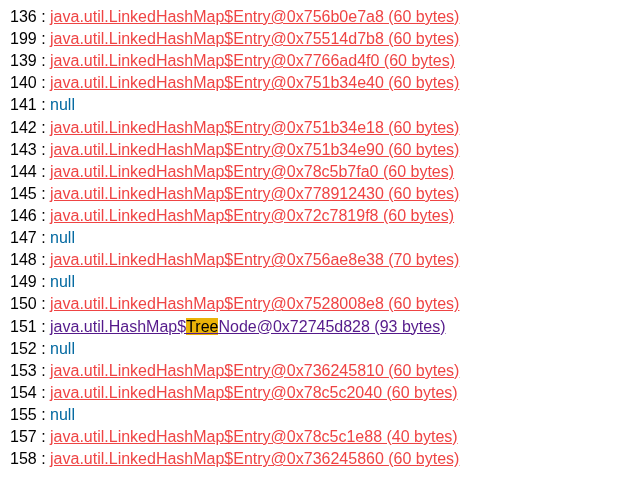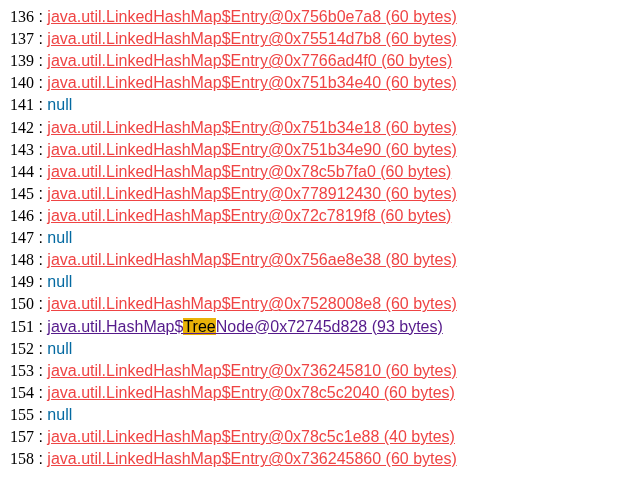--- a/index.html
+++ b/index.html
@@ -10,21 +10,20 @@
       line-height: 1.32;
       color: #000;
       background: #fff;
     }
     .entry-row {
       margin-bottom: 1px;
     }
     .index {
       color: #000;
       display: inline;
-      font-family: Liberation Serif, serif;
     }
     .separator {
       color: #000;
       display: inline;
     }
     a.entry-link {
       color: #ef4444;
       text-decoration: underline;
     }
     a.entry-link.visited {
@@ -38,31 +37,31 @@
       color: #000;
       text-decoration: underline;
       text-decoration-color: #551A8B;
     }
   </style>
 </head>
 <body>
 
 <div id="rows">
     <div class="entry-row"><span class="index">136</span><span class="separator"> : </span><a class="entry-link" href="#">java.util.LinkedHashMap$Entry@0x756b0e7a8  (60 bytes)</a></div>
-    <div class="entry-row"><span class="index">137</span><span class="separator"> : </span><a class="entry-link" href="#">java.util.LinkedHashMap$Entry@0x75514d7b8  (60 bytes)</a></div>
+    <div class="entry-row"><span class="index">199</span><span class="separator"> : </span><a class="entry-link" href="#">java.util.LinkedHashMap$Entry@0x75514d7b8  (60 bytes)</a></div>
     <div class="entry-row"><span class="index">139</span><span class="separator"> : </span><a class="entry-link" href="#">java.util.LinkedHashMap$Entry@0x7766ad4f0  (60 bytes)</a></div>
     <div class="entry-row"><span class="index">140</span><span class="separator"> : </span><a class="entry-link" href="#">java.util.LinkedHashMap$Entry@0x751b34e40  (60 bytes)</a></div>
     <div class="entry-row"><span class="index">141</span><span class="separator"> : </span><span class="null-value">null</span></div>
     <div class="entry-row"><span class="index">142</span><span class="separator"> : </span><a class="entry-link" href="#">java.util.LinkedHashMap$Entry@0x751b34e18  (60 bytes)</a></div>
     <div class="entry-row"><span class="index">143</span><span class="separator"> : </span><a class="entry-link" href="#">java.util.LinkedHashMap$Entry@0x751b34e90  (60 bytes)</a></div>
     <div class="entry-row"><span class="index">144</span><span class="separator"> : </span><a class="entry-link" href="#">java.util.LinkedHashMap$Entry@0x78c5b7fa0  (60 bytes)</a></div>
     <div class="entry-row"><span class="index">145</span><span class="separator"> : </span><a class="entry-link" href="#">java.util.LinkedHashMap$Entry@0x778912430  (60 bytes)</a></div>
     <div class="entry-row"><span class="index">146</span><span class="separator"> : </span><a class="entry-link" href="#">java.util.LinkedHashMap$Entry@0x72c7819f8  (60 bytes)</a></div>
     <div class="entry-row"><span class="index">147</span><span class="separator"> : </span><span class="null-value">null</span></div>
-    <div class="entry-row"><span class="index">148</span><span class="separator"> : </span><a class="entry-link" href="#">java.util.LinkedHashMap$Entry@0x756ae8e38  (80 bytes)</a></div>
+    <div class="entry-row"><span class="index">148</span><span class="separator"> : </span><a class="entry-link" href="#">java.util.LinkedHashMap$Entry@0x756ae8e38  (70 bytes)</a></div>
     <div class="entry-row"><span class="index">149</span><span class="separator"> : </span><span class="null-value">null</span></div>
     <div class="entry-row"><span class="index">150</span><span class="separator"> : </span><a class="entry-link" href="#">java.util.LinkedHashMap$Entry@0x7528008e8  (60 bytes)</a></div>
     <div class="entry-row"><span class="index">151</span><span class="separator"> : </span><a class="entry-link visited" href="#"><span>java.util.HashMap$</span><span class="highlight">Tree</span><span>Node@0x72745d828  (93 bytes)</span></a></div>
     <div class="entry-row"><span class="index">152</span><span class="separator"> : </span><span class="null-value">null</span></div>
     <div class="entry-row"><span class="index">153</span><span class="separator"> : </span><a class="entry-link" href="#">java.util.LinkedHashMap$Entry@0x736245810  (60 bytes)</a></div>
     <div class="entry-row"><span class="index">154</span><span class="separator"> : </span><a class="entry-link" href="#">java.util.LinkedHashMap$Entry@0x78c5c2040  (60 bytes)</a></div>
     <div class="entry-row"><span class="index">155</span><span class="separator"> : </span><span class="null-value">null</span></div>
     <div class="entry-row"><span class="index">157</span><span class="separator"> : </span><a class="entry-link" href="#">java.util.LinkedHashMap$Entry@0x78c5c1e88  (40 bytes)</a></div>
     <div class="entry-row"><span class="index">158</span><span class="separator"> : </span><a class="entry-link" href="#">java.util.LinkedHashMap$Entry@0x736245860  (60 bytes)</a></div>
   </div>

